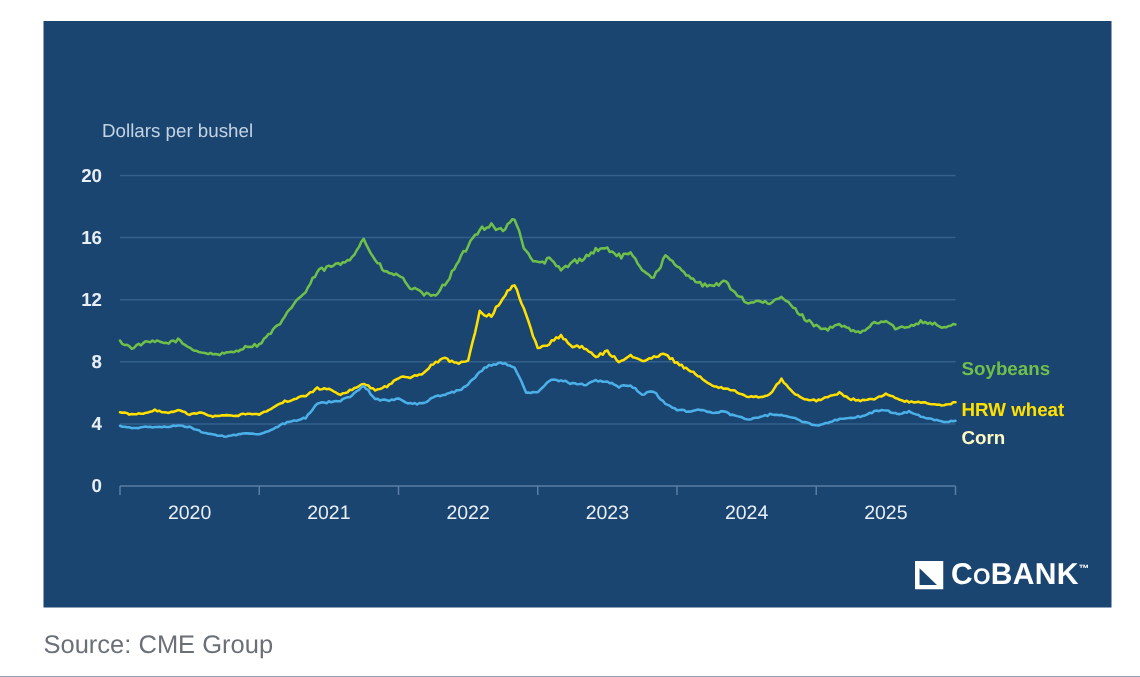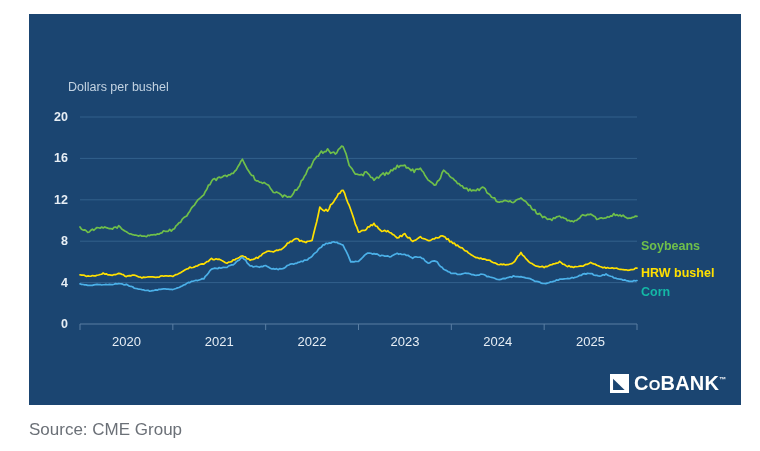--- a/index.html
+++ b/index.html
@@ -72,21 +72,21 @@
   }
   #label-hrw {
     left: 612px;
     top: 252px;
     color: #ffe000;
     font-weight: bold;
   }
   #label-corn {
     left: 612px;
     top: 271px;
-    color: #14b8a6;
+    color: #fef9c3;
     font-weight: bold;
   }
   #logo {
     position: absolute;
     left: 581px;
     top: 359px;
     display: flex;
     align-items: center;
     gap: 5px;
   }
@@ -164,21 +164,21 @@
             <text x="561.5833333333333" y="332" text-anchor="middle" fill="#e7eef5" font-size="13" font-family="&quot;Liberation Sans&quot;, sans-serif">2025</text>
           </g>
         <g id="serieslines">
             <path d="M51.00 213.01 L52.55 215.30 L54.09 216.04 L55.64 215.84 L57.19 216.77 L58.74 218.51 L60.28 218.03 L61.83 216.21 L63.38 215.18 L64.92 216.25 L66.47 214.75 L68.02 213.53 L69.57 213.73 L71.11 214.20 L72.66 213.04 L74.21 213.97 L75.76 212.95 L77.30 213.63 L78.85 214.16 L80.40 214.60 L81.94 214.56 L83.49 215.10 L85.04 213.30 L86.59 213.01 L88.13 214.13 L89.68 211.72 L91.23 213.01 L92.78 215.09 L94.32 215.94 L95.87 217.04 L97.42 217.73 L98.96 218.87 L100.51 219.86 L102.06 219.90 L103.61 220.66 L105.15 221.03 L106.70 221.15 L108.25 221.50 L109.79 222.11 L111.34 221.31 L112.89 222.21 L114.44 222.01 L115.98 222.18 L117.53 222.75 L119.08 221.20 L120.63 221.61 L122.17 220.82 L123.72 220.86 L125.27 220.54 L126.81 220.82 L128.36 219.90 L129.91 220.24 L131.46 219.10 L133.00 218.80 L134.55 216.75 L136.10 217.32 L137.64 217.23 L139.19 217.33 L140.74 215.38 L142.29 217.05 L143.83 215.38 L145.38 214.81 L146.93 211.85 L148.47 210.63 L150.02 208.69 L151.57 208.45 L153.12 205.35 L154.66 203.73 L156.21 202.81 L157.76 202.01 L159.31 199.24 L160.85 197.14 L162.40 194.17 L163.95 192.44 L165.49 191.01 L167.04 188.47 L168.59 186.22 L170.14 184.84 L171.68 183.66 L173.23 182.10 L174.78 180.83 L176.32 177.46 L177.87 175.24 L179.42 171.13 L180.97 170.71 L182.51 167.30 L184.06 165.23 L185.61 164.52 L187.16 166.45 L188.70 163.80 L190.25 163.13 L191.80 163.82 L193.34 163.09 L194.89 161.72 L196.44 161.43 L197.99 162.55 L199.53 160.78 L201.08 160.91 L202.63 159.39 L204.18 159.48 L205.72 157.25 L207.27 155.85 L208.82 152.85 L210.36 150.57 L211.91 147.22 L213.46 145.24 L215.01 148.74 L216.55 151.73 L218.10 154.75 L219.65 157.05 L221.19 159.46 L222.74 161.45 L224.29 161.64 L225.84 165.80 L227.38 166.89 L228.93 166.93 L230.48 168.09 L232.02 168.28 L233.57 169.36 L235.12 168.42 L236.67 169.65 L238.21 170.61 L239.76 171.29 L241.31 174.19 L242.86 176.33 L244.40 178.48 L245.95 178.77 L247.50 177.98 L249.04 178.84 L250.59 179.53 L252.14 180.85 L253.69 183.01 L255.23 181.15 L256.78 181.78 L258.33 183.18 L259.88 182.57 L261.42 183.04 L262.97 181.56 L264.52 179.21 L266.06 175.89 L267.61 176.18 L269.16 173.82 L270.71 171.82 L272.25 166.69 L273.80 165.60 L275.35 162.34 L276.89 160.16 L278.44 156.10 L279.99 153.41 L281.54 153.67 L283.08 150.21 L284.63 146.48 L286.18 144.66 L287.73 142.46 L289.27 142.24 L290.82 139.37 L292.37 137.07 L293.91 139.16 L295.46 137.72 L297.01 137.65 L298.56 134.84 L300.10 137.03 L301.65 139.28 L303.20 138.56 L304.74 138.06 L306.29 140.05 L307.84 138.77 L309.39 135.35 L310.93 134.33 L312.48 132.14 L314.03 132.53 L315.58 136.30 L317.12 139.91 L318.67 145.83 L320.22 151.53 L321.76 153.25 L323.31 155.08 L324.86 158.05 L326.41 160.16 L327.95 160.20 L329.50 160.56 L331.05 160.87 L332.59 160.40 L334.14 161.66 L335.69 158.13 L337.24 157.72 L338.78 159.41 L340.33 160.82 L341.88 163.38 L343.42 163.59 L344.97 166.32 L346.52 164.62 L348.07 163.22 L349.61 164.10 L351.16 161.73 L352.71 160.31 L354.26 158.96 L355.80 161.32 L357.35 158.45 L358.90 160.01 L360.44 158.73 L361.99 155.92 L363.54 156.69 L365.09 154.31 L366.63 154.94 L368.18 151.38 L369.73 153.29 L371.27 151.68 L372.82 151.51 L374.37 151.59 L375.92 151.02 L377.46 154.00 L379.01 153.61 L380.56 154.85 L382.11 156.67 L383.65 155.15 L385.20 158.28 L386.75 155.23 L388.29 155.15 L389.84 155.42 L391.39 154.23 L392.94 156.76 L394.48 158.26 L396.03 161.59 L397.58 163.74 L399.13 166.14 L400.67 167.09 L402.22 168.28 L403.77 169.35 L405.31 171.11 L406.86 170.95 L408.41 167.22 L409.96 166.19 L411.50 164.10 L413.05 158.68 L414.60 156.23 L416.14 157.38 L417.69 159.06 L419.24 159.86 L420.79 162.37 L422.33 163.71 L423.88 164.24 L425.43 166.13 L426.98 167.30 L428.52 169.65 L430.07 169.71 L431.62 171.61 L433.16 171.76 L434.71 174.07 L436.26 174.36 L437.81 174.05 L439.35 176.97 L440.90 175.01 L442.45 176.97 L443.99 176.06 L445.54 176.32 L447.09 176.70 L448.64 174.81 L450.18 176.41 L451.73 174.30 L453.28 173.10 L454.83 173.54 L456.37 174.96 L457.92 178.73 L459.47 179.65 L461.01 180.89 L462.56 183.19 L464.11 183.84 L465.66 183.91 L467.20 187.13 L468.75 187.92 L470.30 188.26 L471.84 187.58 L473.39 187.68 L474.94 186.63 L476.49 186.46 L478.03 187.01 L479.58 187.76 L481.13 186.74 L482.67 188.28 L484.22 188.64 L485.77 187.55 L487.32 185.97 L488.86 185.28 L490.41 184.93 L491.96 183.91 L493.51 185.41 L495.05 186.66 L496.60 187.28 L498.15 189.18 L499.69 191.14 L501.24 191.54 L502.79 194.81 L504.34 196.01 L505.88 195.61 L507.43 199.40 L508.98 200.27 L510.52 199.33 L512.07 201.11 L513.62 203.51 L515.17 202.59 L516.71 203.54 L518.26 205.30 L519.81 205.12 L521.36 205.00 L522.90 206.33 L524.45 203.87 L526.00 204.41 L527.54 202.93 L529.09 202.48 L530.64 202.05 L532.19 203.75 L533.73 203.27 L535.28 204.26 L536.83 204.55 L538.38 206.67 L539.92 206.23 L541.47 207.37 L543.02 206.90 L544.56 207.87 L546.11 206.48 L547.66 206.40 L549.21 204.91 L550.75 203.93 L552.30 201.74 L553.85 200.67 L555.39 201.44 L556.94 201.54 L558.49 200.37 L560.04 200.69 L561.58 200.09 L563.13 200.99 L564.68 201.99 L566.22 202.84 L567.77 205.46 L569.32 204.98 L570.87 204.17 L572.41 203.73 L573.96 204.47 L575.51 204.20 L577.06 203.94 L578.60 202.72 L580.15 203.19 L581.70 201.89 L583.24 202.06 L584.79 199.57 L586.34 201.44 L587.89 200.63 L589.43 201.87 L590.98 200.99 L592.53 202.28 L594.08 201.11 L595.62 202.71 L597.17 203.55 L598.72 204.42 L600.26 204.09 L601.81 204.22 L603.36 203.34 L604.91 203.14 L606.45 202.05 L608.00 202.36" fill="none" stroke="#6fbf4a" stroke-width="1.7" stroke-linejoin="round" stroke-linecap="round"></path>
             <path d="M51.00 260.80 L52.55 261.19 L54.09 260.99 L55.64 261.43 L57.19 262.40 L58.74 261.94 L60.28 262.15 L61.83 262.23 L63.38 261.53 L64.92 261.80 L66.47 261.86 L68.02 261.27 L69.57 261.02 L71.11 260.50 L72.66 260.23 L74.21 259.05 L75.76 260.18 L77.30 259.81 L78.85 260.84 L80.40 260.84 L81.94 261.06 L83.49 261.32 L85.04 260.52 L86.59 260.58 L88.13 260.03 L89.68 259.37 L91.23 259.65 L92.78 260.33 L94.32 260.63 L95.87 262.07 L97.42 262.59 L98.96 261.80 L100.51 261.57 L102.06 261.81 L103.61 261.09 L105.15 261.06 L106.70 261.45 L108.25 262.17 L109.79 262.98 L111.34 263.10 L112.89 263.91 L114.44 263.12 L115.98 263.39 L117.53 263.26 L119.08 262.80 L120.63 262.91 L122.17 262.75 L123.72 262.91 L125.27 263.06 L126.81 263.30 L128.36 263.14 L129.91 263.24 L131.46 262.11 L133.00 261.76 L134.55 262.26 L136.10 261.83 L137.64 261.79 L139.19 262.15 L140.74 261.94 L142.29 261.96 L143.83 262.45 L145.38 261.39 L146.93 260.55 L148.47 260.40 L150.02 259.39 L151.57 258.75 L153.12 257.67 L154.66 256.75 L156.21 255.80 L157.76 255.03 L159.31 254.66 L160.85 253.10 L162.40 253.79 L163.95 253.49 L165.49 252.91 L167.04 252.08 L168.59 251.82 L170.14 250.77 L171.68 250.21 L173.23 249.92 L174.78 250.21 L176.32 248.90 L177.87 247.55 L179.42 247.36 L180.97 245.70 L182.51 244.27 L184.06 245.63 L185.61 245.54 L187.16 244.81 L188.70 245.43 L190.25 245.18 L191.80 245.90 L193.34 246.86 L194.89 247.64 L196.44 248.71 L197.99 249.25 L199.53 248.16 L201.08 248.00 L202.63 247.57 L204.18 245.89 L205.72 245.97 L207.27 244.71 L208.82 244.33 L210.36 243.37 L211.91 242.30 L213.46 241.94 L215.01 242.62 L216.55 242.94 L218.10 244.88 L219.65 244.89 L221.19 246.30 L222.74 245.54 L224.29 245.33 L225.84 244.75 L227.38 243.46 L228.93 244.12 L230.48 242.24 L232.02 241.75 L233.57 239.75 L235.12 239.00 L236.67 238.30 L238.21 237.30 L239.76 236.98 L241.31 237.34 L242.86 237.50 L244.40 238.02 L245.95 237.10 L247.50 236.14 L249.04 236.44 L250.59 235.62 L252.14 235.66 L253.69 234.37 L255.23 233.02 L256.78 231.70 L258.33 229.19 L259.88 229.00 L261.42 227.23 L262.97 227.58 L264.52 225.70 L266.06 224.91 L267.61 224.53 L269.16 225.07 L270.71 227.13 L272.25 226.54 L273.80 227.67 L275.35 227.70 L276.89 228.53 L278.44 227.25 L279.99 227.14 L281.54 226.93 L283.08 226.43 L284.63 219.75 L286.18 213.44 L287.73 207.72 L289.27 200.71 L290.82 193.20 L292.37 194.88 L293.91 196.23 L295.46 196.97 L297.01 195.40 L298.56 197.17 L300.10 194.86 L301.65 190.63 L303.20 189.80 L304.74 187.65 L306.29 184.97 L307.84 183.01 L309.39 179.65 L310.93 179.25 L312.48 176.67 L314.03 176.26 L315.58 179.07 L317.12 184.16 L318.67 188.32 L320.22 191.49 L321.76 195.83 L323.31 200.17 L324.86 204.89 L326.41 210.37 L327.95 213.48 L329.50 218.04 L331.05 217.87 L332.59 216.61 L334.14 216.45 L335.69 216.50 L337.24 215.57 L338.78 212.85 L340.33 212.93 L341.88 210.90 L343.42 211.51 L344.97 209.31 L346.52 211.97 L348.07 212.33 L349.61 214.70 L351.16 215.97 L352.71 217.50 L354.26 216.98 L355.80 216.28 L357.35 217.72 L358.90 216.69 L360.44 218.54 L361.99 218.90 L363.54 220.41 L365.09 220.98 L366.63 222.70 L368.18 223.99 L369.73 223.70 L371.27 221.57 L372.82 222.47 L374.37 220.19 L375.92 219.62 L377.46 222.36 L379.01 223.79 L380.56 223.52 L382.11 226.13 L383.65 227.45 L385.20 226.49 L386.75 226.06 L388.29 224.91 L389.84 223.78 L391.39 222.62 L392.94 224.22 L394.48 224.57 L396.03 225.06 L397.58 225.73 L399.13 226.57 L400.67 226.67 L402.22 225.89 L403.77 224.91 L405.31 225.02 L406.86 223.55 L408.41 223.95 L409.96 223.64 L411.50 222.18 L413.05 221.78 L414.60 222.37 L416.14 222.98 L417.69 225.36 L419.24 224.83 L420.79 227.81 L422.33 227.44 L423.88 229.42 L425.43 229.11 L426.98 231.57 L428.52 231.20 L430.07 232.81 L431.62 233.68 L433.16 233.80 L434.71 235.55 L436.26 236.86 L437.81 237.07 L439.35 238.84 L440.90 239.91 L442.45 241.01 L443.99 241.84 L445.54 242.85 L447.09 243.66 L448.64 243.72 L450.18 244.58 L451.73 244.07 L453.28 245.15 L454.83 244.95 L456.37 245.23 L457.92 246.19 L459.47 246.11 L461.01 246.38 L462.56 247.80 L464.11 248.56 L465.66 248.82 L467.20 249.50 L468.75 250.51 L470.30 250.72 L471.84 250.17 L473.39 250.65 L474.94 250.16 L476.49 250.93 L478.03 250.62 L479.58 250.57 L481.13 249.98 L482.67 249.69 L484.22 248.65 L485.77 247.26 L487.32 244.77 L488.86 242.17 L490.41 241.09 L491.96 238.39 L493.51 241.14 L495.05 242.30 L496.60 244.35 L498.15 245.91 L499.69 247.58 L501.24 248.96 L502.79 249.31 L504.34 250.60 L505.88 251.43 L507.43 252.20 L508.98 252.39 L510.52 252.87 L512.07 252.65 L513.62 252.32 L515.17 253.55 L516.71 252.41 L518.26 252.64 L519.81 251.65 L521.36 250.80 L522.90 250.76 L524.45 249.84 L526.00 249.57 L527.54 249.13 L529.09 249.00 L530.64 247.46 L532.19 248.58 L533.73 250.09 L535.28 250.32 L536.83 251.66 L538.38 252.66 L539.92 251.74 L541.47 252.94 L543.02 252.65 L544.56 253.42 L546.11 252.55 L547.66 252.74 L549.21 252.51 L550.75 252.06 L552.30 251.97 L553.85 252.27 L555.39 251.31 L556.94 250.34 L558.49 250.34 L560.04 249.58 L561.58 248.38 L563.13 249.33 L564.68 249.83 L566.22 250.19 L567.77 251.29 L569.32 251.74 L570.87 252.54 L572.41 252.97 L573.96 253.82 L575.51 253.18 L577.06 254.24 L578.60 253.59 L580.15 254.24 L581.70 254.12 L583.24 253.81 L584.79 254.45 L586.34 254.25 L587.89 254.18 L589.43 255.01 L590.98 255.31 L592.53 255.46 L594.08 255.55 L595.62 255.79 L597.17 255.73 L598.72 256.30 L600.26 256.18 L601.81 255.64 L603.36 255.53 L604.91 255.45 L606.45 254.15 L608.00 254.11" fill="none" stroke="#ffe000" stroke-width="1.7" stroke-linejoin="round" stroke-linecap="round"></path>
             <path d="M51.00 269.83 L52.55 270.47 L54.09 270.52 L55.64 270.88 L57.19 270.88 L58.74 271.42 L60.28 271.35 L61.83 271.31 L63.38 271.42 L64.92 270.86 L66.47 270.59 L68.02 270.33 L69.57 270.62 L71.11 270.49 L72.66 271.02 L74.21 270.73 L75.76 270.62 L77.30 270.46 L78.85 270.76 L80.40 270.38 L81.94 270.65 L83.49 270.70 L85.04 270.30 L86.59 269.66 L88.13 270.01 L89.68 269.62 L91.23 269.73 L92.78 269.83 L94.32 270.57 L95.87 270.86 L97.42 270.36 L98.96 271.22 L100.51 272.24 L102.06 272.45 L103.61 272.76 L105.15 274.09 L106.70 274.47 L108.25 274.69 L109.79 275.20 L111.34 275.26 L112.89 275.58 L114.44 275.79 L115.98 276.50 L117.53 276.46 L119.08 276.34 L120.63 277.21 L122.17 276.92 L123.72 276.58 L125.27 276.29 L126.81 275.87 L128.36 276.17 L129.91 275.34 L131.46 275.41 L133.00 275.05 L134.55 274.81 L136.10 274.91 L137.64 275.09 L139.19 275.06 L140.74 275.39 L142.29 275.45 L143.83 275.54 L145.38 275.05 L146.93 274.51 L148.47 273.86 L150.02 273.54 L151.57 272.65 L153.12 272.07 L154.66 271.03 L156.21 270.61 L157.76 269.41 L159.31 268.35 L160.85 268.62 L162.40 267.40 L163.95 267.26 L165.49 266.78 L167.04 266.25 L168.59 266.58 L170.14 265.99 L171.68 265.55 L173.23 264.56 L174.78 264.96 L176.32 262.30 L177.87 260.97 L179.42 259.05 L180.97 256.66 L182.51 255.12 L184.06 254.69 L185.61 254.17 L187.16 254.40 L188.70 254.76 L190.25 253.51 L191.80 254.20 L193.34 253.67 L194.89 253.27 L196.44 253.47 L197.99 253.51 L199.53 252.00 L201.08 251.44 L202.63 250.87 L204.18 250.85 L205.72 249.65 L207.27 247.94 L208.82 246.70 L210.36 245.96 L211.91 244.04 L213.46 243.36 L215.01 245.21 L216.55 245.97 L218.10 248.85 L219.65 250.41 L221.19 252.02 L222.74 251.85 L224.29 252.96 L225.84 252.51 L227.38 252.36 L228.93 252.79 L230.48 253.32 L232.02 252.35 L233.57 252.73 L235.12 251.78 L236.67 251.60 L238.21 252.39 L239.76 253.27 L241.31 254.29 L242.86 254.96 L244.40 254.65 L245.95 255.24 L247.50 254.62 L249.04 255.67 L250.59 254.64 L252.14 254.85 L253.69 254.58 L255.23 254.10 L256.78 252.97 L258.33 251.48 L259.88 250.93 L261.42 250.12 L262.97 249.73 L264.52 250.15 L266.06 249.39 L267.61 249.40 L269.16 248.29 L270.71 248.05 L272.25 247.24 L273.80 247.59 L275.35 246.20 L276.89 246.12 L278.44 245.88 L279.99 244.19 L281.54 243.49 L283.08 242.30 L284.63 240.14 L286.18 238.91 L287.73 237.87 L289.27 235.46 L290.82 233.94 L292.37 233.26 L293.91 230.95 L295.46 230.91 L297.01 229.28 L298.56 229.77 L300.10 228.91 L301.65 229.22 L303.20 228.02 L304.74 227.73 L306.29 228.49 L307.84 228.22 L309.39 229.51 L310.93 229.70 L312.48 230.52 L314.03 231.12 L315.58 234.32 L317.12 237.18 L318.67 240.30 L320.22 244.14 L321.76 247.81 L323.31 247.69 L324.86 247.96 L326.41 247.36 L327.95 247.48 L329.50 247.45 L331.05 245.87 L332.59 244.50 L334.14 242.90 L335.69 241.10 L337.24 240.02 L338.78 239.10 L340.33 239.06 L341.88 239.26 L343.42 240.13 L344.97 239.58 L346.52 240.15 L348.07 239.86 L349.61 240.97 L351.16 241.99 L352.71 241.29 L354.26 241.50 L355.80 242.20 L357.35 242.05 L358.90 241.86 L360.44 242.86 L361.99 242.70 L363.54 241.42 L365.09 240.65 L366.63 240.05 L368.18 239.33 L369.73 240.32 L371.27 239.79 L372.82 240.50 L374.37 240.46 L375.92 240.38 L377.46 241.45 L379.01 241.26 L380.56 242.47 L382.11 243.17 L383.65 244.41 L385.20 243.11 L386.75 242.78 L388.29 243.09 L389.84 243.28 L391.39 243.05 L392.94 244.46 L394.48 244.64 L396.03 246.88 L397.58 248.05 L399.13 249.19 L400.67 248.95 L402.22 247.51 L403.77 247.07 L405.31 246.94 L406.86 247.39 L408.41 248.09 L409.96 250.72 L411.50 252.46 L413.05 253.27 L414.60 255.28 L416.14 255.92 L417.69 256.64 L419.24 257.79 L420.79 258.13 L422.33 259.52 L423.88 259.29 L425.43 259.25 L426.98 259.37 L428.52 260.49 L430.07 260.41 L431.62 260.32 L433.16 259.90 L434.71 259.46 L436.26 259.05 L437.81 259.41 L439.35 259.34 L440.90 259.76 L442.45 260.59 L443.99 260.48 L445.54 261.15 L447.09 261.30 L448.64 261.02 L450.18 261.07 L451.73 260.10 L453.28 260.25 L454.83 260.52 L456.37 261.18 L457.92 262.63 L459.47 262.42 L461.01 263.03 L462.56 263.42 L464.11 263.77 L465.66 264.20 L467.20 265.11 L468.75 265.50 L470.30 265.67 L471.84 265.44 L473.39 264.67 L474.94 264.44 L476.49 264.56 L478.03 263.79 L479.58 263.41 L481.13 262.75 L482.67 263.30 L484.22 261.89 L485.77 262.31 L487.32 262.59 L488.86 262.56 L490.41 262.80 L491.96 262.59 L493.51 263.21 L495.05 263.35 L496.60 263.83 L498.15 264.21 L499.69 264.45 L501.24 264.70 L502.79 265.59 L504.34 266.29 L505.88 267.38 L507.43 267.41 L508.98 267.64 L510.52 268.07 L512.07 269.08 L513.62 269.33 L515.17 269.52 L516.71 269.64 L518.26 269.09 L519.81 268.71 L521.36 267.96 L522.90 268.00 L524.45 267.35 L526.00 266.96 L527.54 265.85 L529.09 266.22 L530.64 265.21 L532.19 265.13 L533.73 265.13 L535.28 264.84 L536.83 264.73 L538.38 264.47 L539.92 264.60 L541.47 264.32 L543.02 263.42 L544.56 264.06 L546.11 263.31 L547.66 262.98 L549.21 262.22 L550.75 261.23 L552.30 261.41 L553.85 260.00 L555.39 259.67 L556.94 260.11 L558.49 259.39 L560.04 259.52 L561.58 259.60 L563.13 259.60 L564.68 261.00 L566.22 261.34 L567.77 261.29 L569.32 262.00 L570.87 262.07 L572.41 261.75 L573.96 260.80 L575.51 261.19 L577.06 259.96 L578.60 261.15 L580.15 261.74 L581.70 262.28 L583.24 262.53 L584.79 263.79 L586.34 264.05 L587.89 264.60 L589.43 264.92 L590.98 265.07 L592.53 265.33 L594.08 266.23 L595.62 265.88 L597.17 266.57 L598.72 266.85 L600.26 267.41 L601.81 267.37 L603.36 267.40 L604.91 266.54 L606.45 266.86 L608.00 266.53" fill="none" stroke="#4bb0e8" stroke-width="1.7" stroke-linejoin="round" stroke-linecap="round"></path>
           </g>
       </svg>
 
       <div class="series-label" id="label-soybeans">Soybeans</div>
-      <div class="series-label" id="label-hrw">HRW bushel</div>
+      <div class="series-label" id="label-hrw">HRW wheat</div>
       <div class="series-label" id="label-corn">Corn</div>
     </div>
 
     <div id="logo">
       <svg id="logo-mark" viewBox="0 0 20 20">
         <path d="M0 0 H20 V20 H0 Z" fill="#ffffff"></path>
         <path d="M3.2 16.8 L3.2 5.0 L15.4 16.8 Z" fill="#1b4571"></path>
       </svg>
       <span id="logo-text"><span>C</span><span class="small-o">O</span><span>B</span><span>A</span><span>N</span><span>K</span><span id="logo-tm">™</span></span>
     </div>

